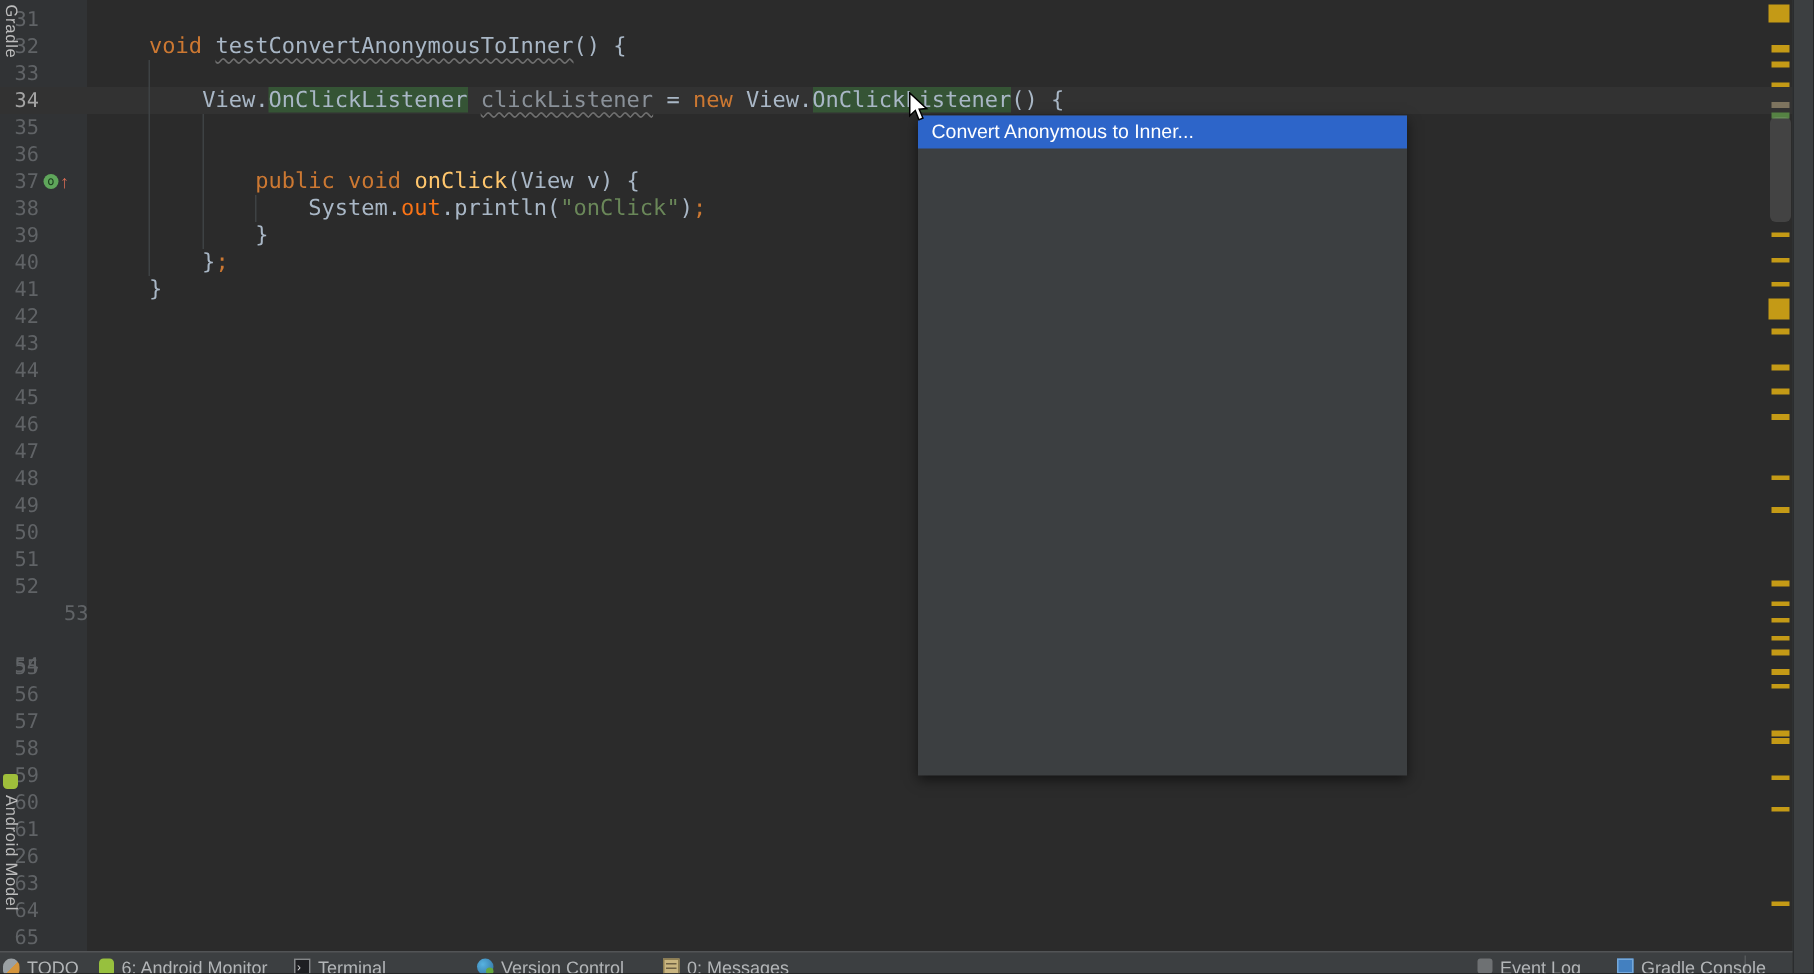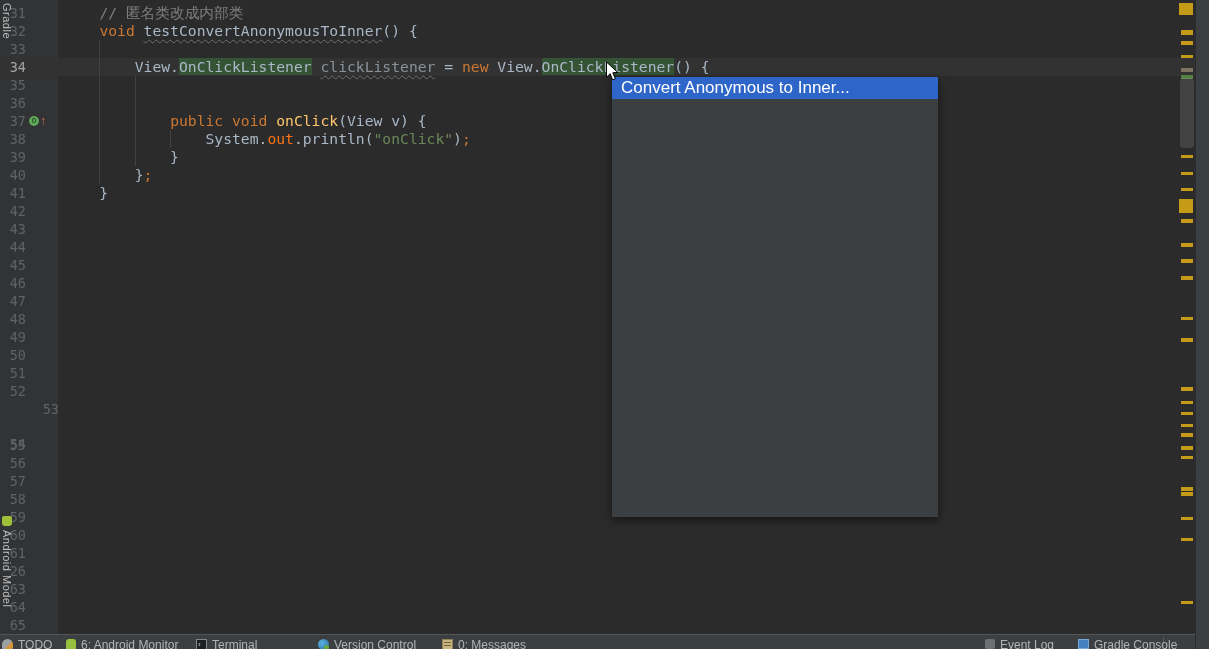--- a/index.html
+++ b/index.html
@@ -61,21 +61,21 @@
   #toolbar-android-icon { position:absolute; left:2px; top:516px; width:10px; height:10px;
     background:#9FBF3B; border-radius:2px 2px 3px 3px; }
   
   #popup { position:absolute; left:612px; top:77px; width:326px; height:440px;
     background:#3C3F41; box-shadow:0 3px 8px rgba(0,0,0,0.55); }
   #popup-title { height:19px; line-height:19px; text-align:center; color:#BBBBBB;
     font-size:12px; background:linear-gradient(#545658,#414345);
     border-top:1px solid #5E6062; }
   #popup-search { height:20px; line-height:20px; background:#47494B;
     border-bottom:2px solid #313335; color:#A8ABAD; font-size:12px; padding-left:9px; }
-  .popup-item { height:22px; line-height:22px; font-size:17px; padding-left:9px; color:#C8C8C8; }
+  .popup-item { height:22px; line-height:22px; font-size:13px; padding-left:9px; color:#C8C8C8; }
   .popup-item.selected { background:#2D65C9; color:#FFFFFF; }
   
   #statusbar { position:absolute; left:0; top:634px; width:1195px; height:15px;
     background:#3C3F41; border-top:1px solid #525456; overflow:hidden; }
   .sb-item { position:absolute; top:4px; display:flex; align-items:flex-start; gap:5px; }
   .sb-label { color:#B2B5B7; font-size:12px; line-height:13px; white-space:nowrap; }
   .sb-ic { width:11px; height:11px; flex:none; display:inline-block; position:relative; }
   .ic-toolbox { border-radius:50% 50% 3px 3px; background:linear-gradient(135deg,#9aa0a3 55%,#d4953c 55%); }
   .ic-android { background:#97C03E; border-radius:3px 3px 2px 2px; width:10px; height:11px; }
   .ic-terminal { background:#1E1F22; border:1px solid #85888A; color:#D8D8D8;
@@ -99,21 +99,20 @@
   <div id="gutter-bg"></div>
   <div id="current-line" style="top: 58px;"></div>
 
   <div class="indent-guide" style="left:99px; top:40px; height:144px;"></div>
   <div class="indent-guide" style="left:135px; top:76px; height:90px;"></div>
   <div class="indent-guide" style="left:170px; top:130px; height:18px;"></div>
 
   <div id="code-lines">
       <div class="code-row" style="top: 0px;">
         <span class="line-num">31</span>
-        <span class="code-text"><span class="tk-plain">    </span><span class="tk-comment">// 匿名类改成内部类</span></span>
       </div>
       <div class="code-row" style="top: 18px;">
         <span class="line-num">32</span>
         <span class="code-text"><span class="tk-plain">    </span><span class="tk-keyword">void</span><span class="tk-plain"> </span><span class="tk-unused-method">testConvertAnonymousToInner</span><span class="tk-plain">() {</span></span>
       </div>
       <div class="code-row" style="top: 36px;">
         <span class="line-num">33</span>
       </div>
       <div class="code-row" style="top: 54px;">
         <span class="line-num active">34</span>

